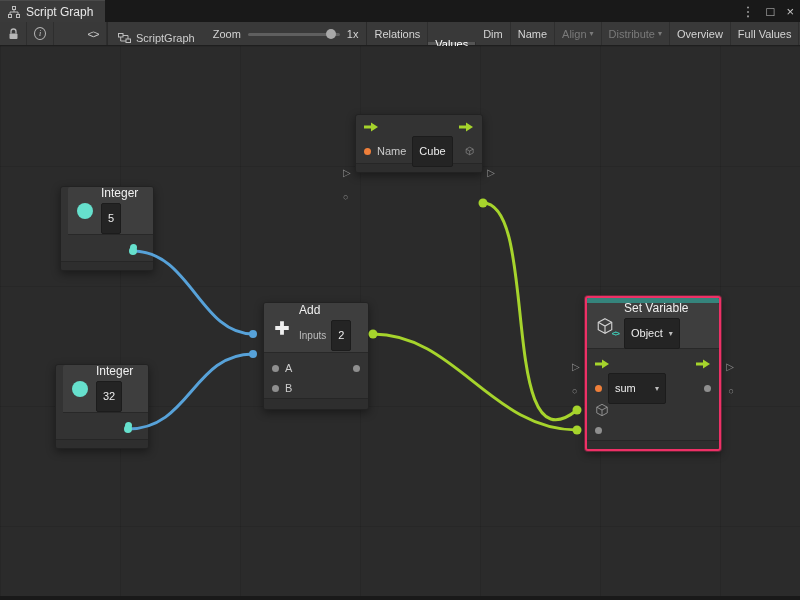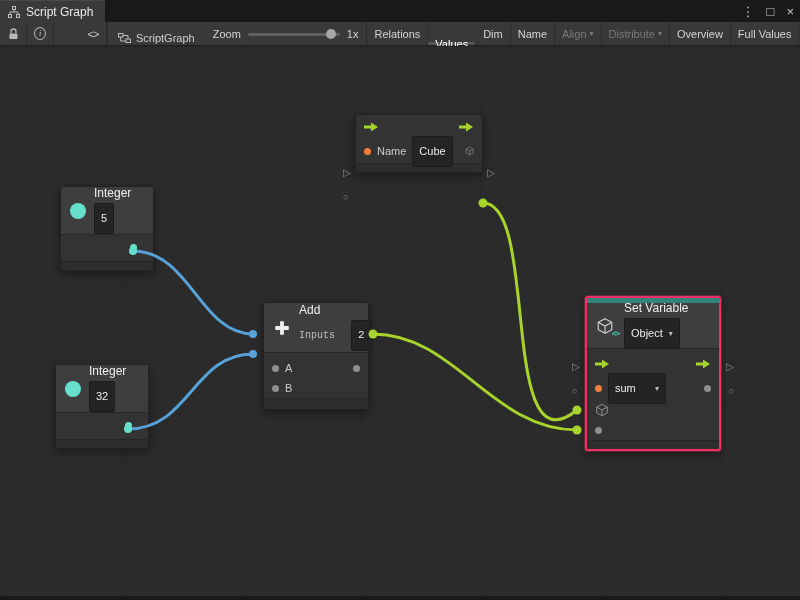--- a/index.html
+++ b/index.html
@@ -57,21 +57,21 @@
   .dot.gray{background:#8f8f8f;}
   .row{display:flex;align-items:center;gap:6px;padding:0 8px;position:relative;box-sizing:border-box;}
   .titlecol{display:flex;flex-direction:column;gap:3px;}
   .ntitle{color:#f0f0f0;font-size:12px;line-height:13px;}
   .ncat{color:#bdbdbd;font-size:10px;line-height:11px;}
   .portglyph{position:absolute;color:#8c8c8c;font-size:10px;line-height:10px;z-index:5;}
   .rowlabel{color:#cccccc;}
 
   
   .int-node{width:92px;}
-  .int-head{height:48px;}
+  .int-head{height:48px;margin-left:7px;}
   .int-icon{width:16px;height:16px;border-radius:50%;background:#66e0cd;flex:0 0 16px;}
   .int-body{height:26px;position:relative;background:#333333;}
   .int-body .dot{position:absolute;right:16px;top:9px;}
 
   
   .find-node{width:126px;}
   .find-head{height:47px;}
   .frow{height:24px;}
 
   
@@ -236,21 +236,21 @@
       <span class="portglyph" style="right:-13px;top:53px;">▷</span>
     </div>
 
     <div class="node add-node" style="left:263px;top:223px;margin-top:33px;">
       <div class="nhead add-head">
         <svg class="plus" width="18" height="18" viewBox="0 0 16 16">
           <path d="M8 2 V14 M2 8 H14" stroke="#efefef" stroke-width="3.4"></path>
         </svg>
         <span class="titlecol">
           <span class="ntitle">Add</span>
-          <span style="display:flex;align-items:center;gap:16px;font-family:Liberation Mono, monospace;">
+          <span style="display:flex;align-items:center;gap:5px;">
             <span class="ncat">Inputs</span>
             <span class="chip">2</span>
           </span>
         </span>
       </div>
       <div class="add-body">
         <div class="row arow">
           <span class="dot gray"></span>
           <span class="rowlabel">A</span>
           <span class="dot gray" style="position:absolute;right:8px;"></span>

